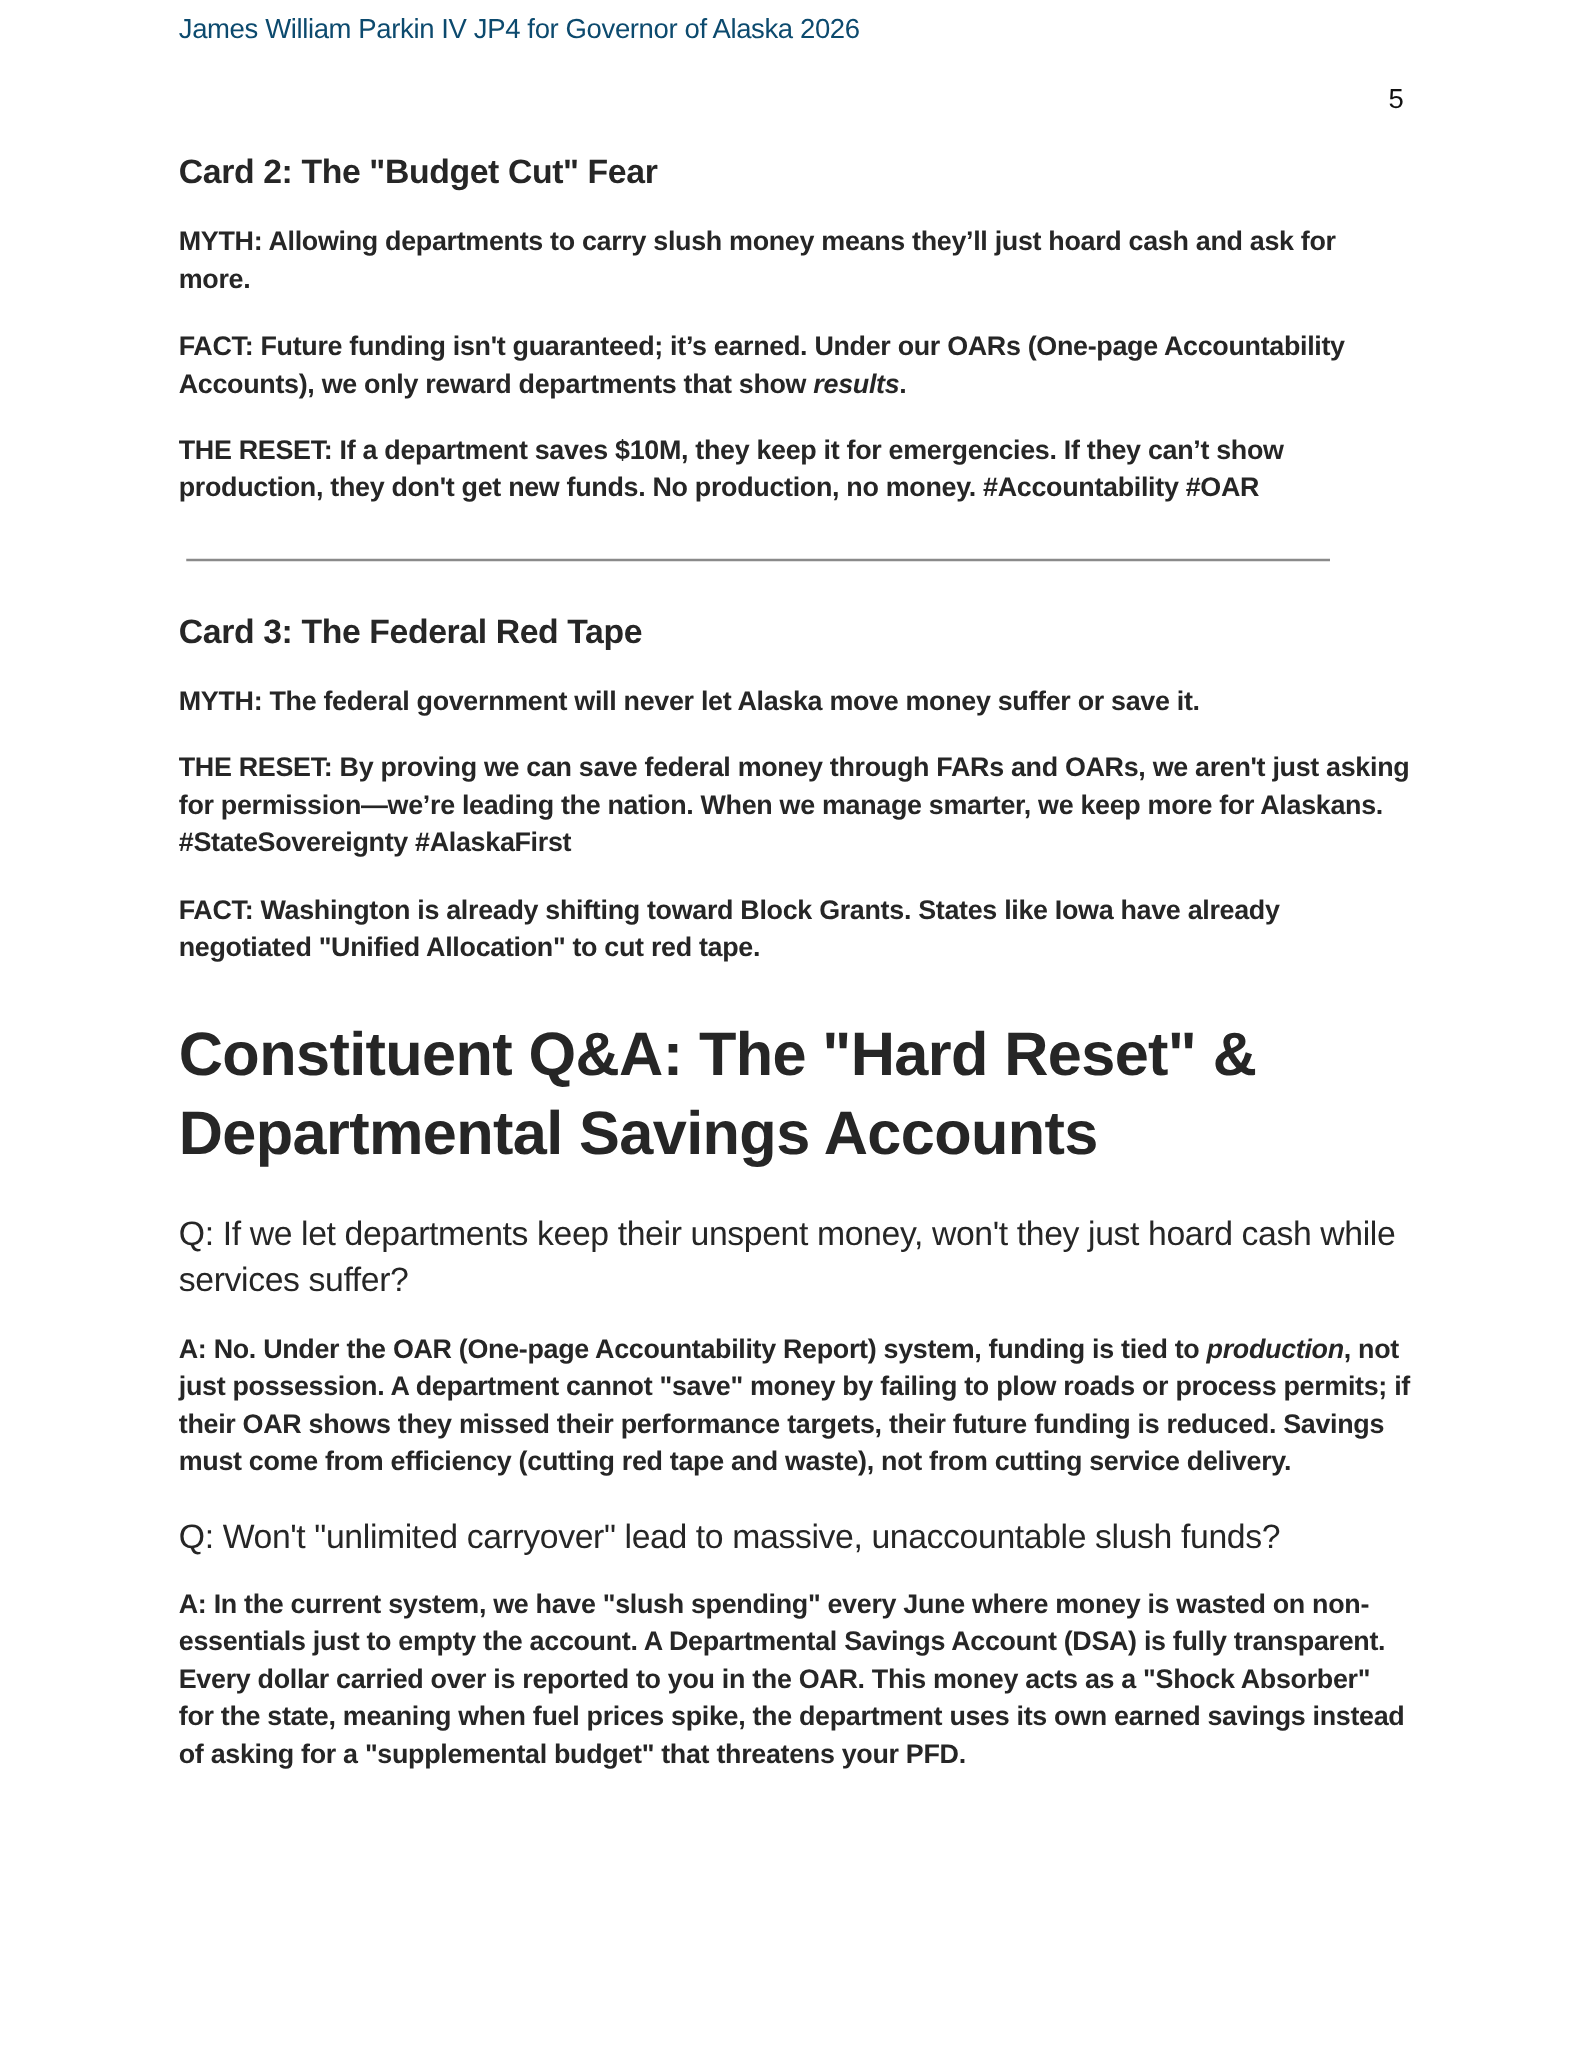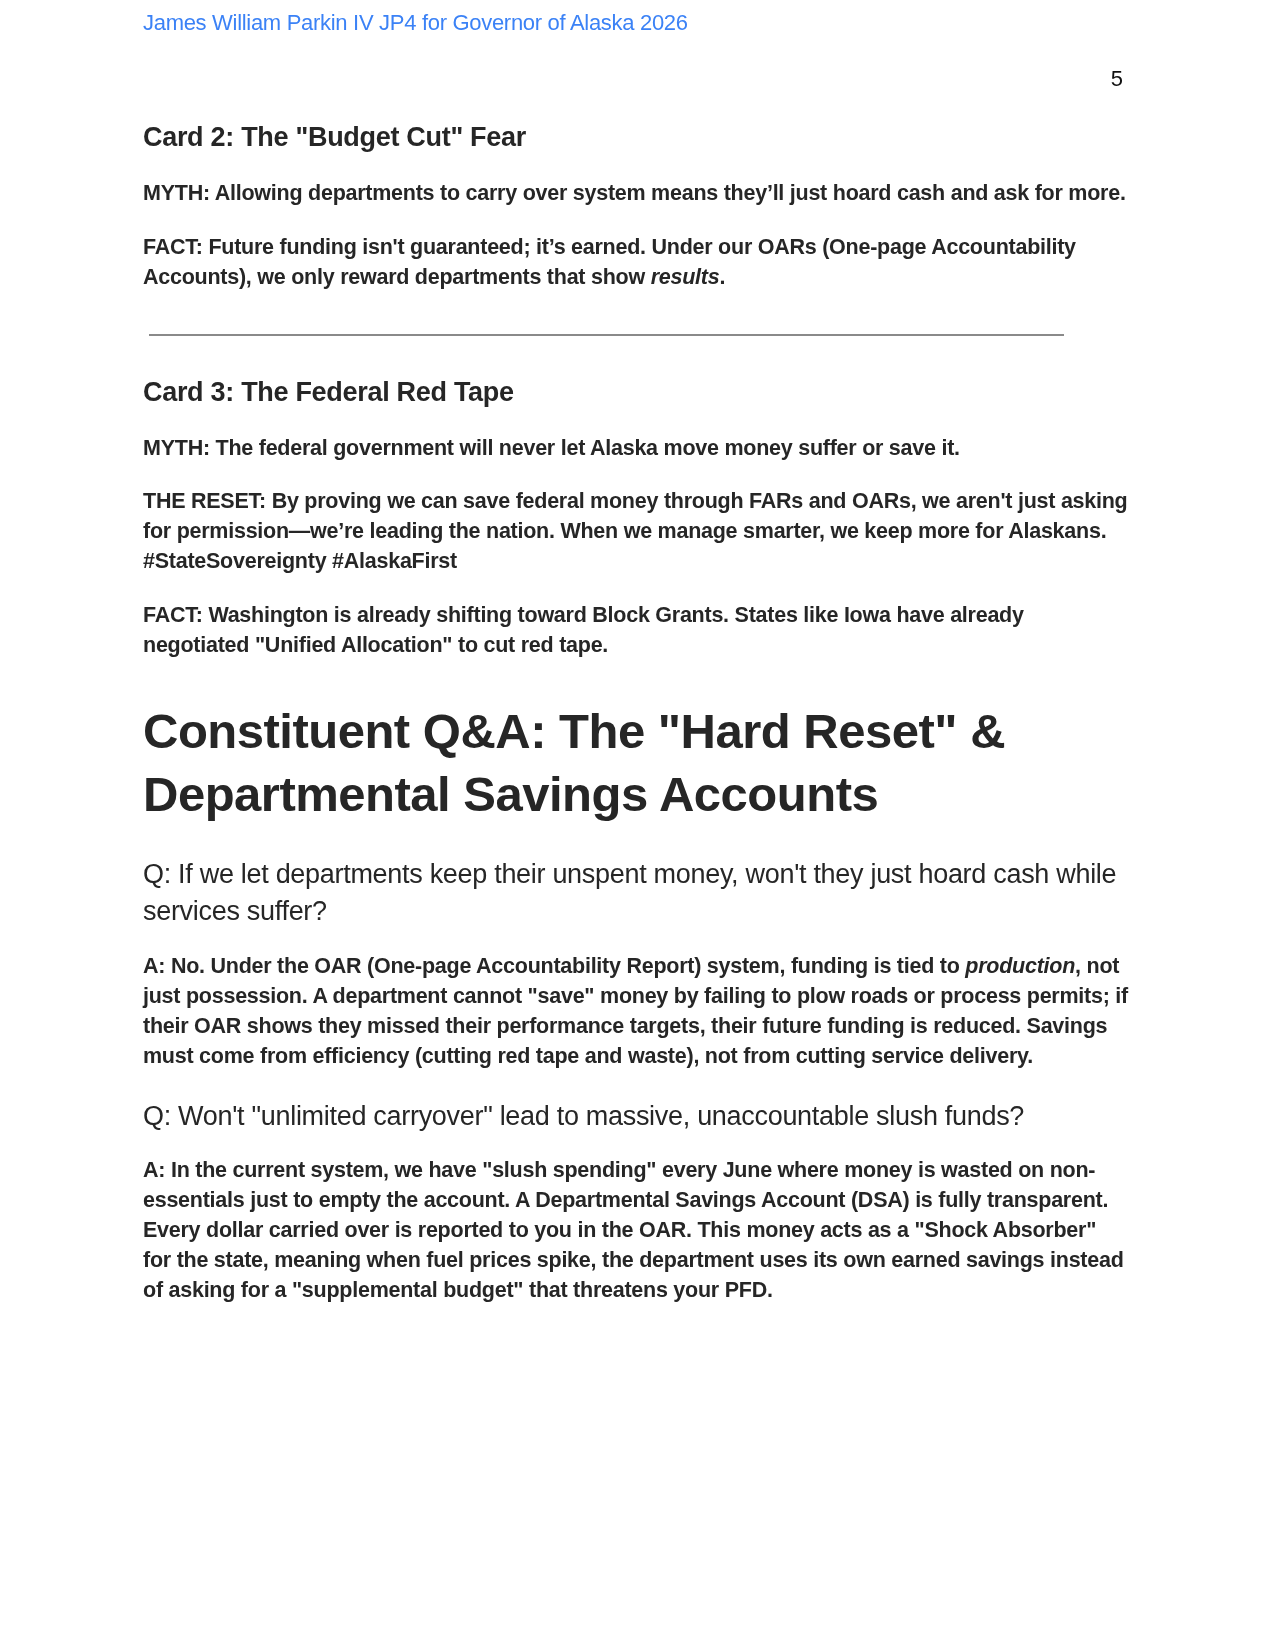--- a/index.html
+++ b/index.html
@@ -2,21 +2,21 @@
 <html><head>
   <meta charset="utf-8">
   <style>
     html, body { margin: 0; padding: 0; background: #ffffff; }
     body {
       width: 1275px; height: 1650px; position: relative; overflow: hidden;
       font-family: "Liberation Sans", sans-serif; color: #262626;
     }
     .header-title {
       position: absolute; left: 143px; top: 10px;
-      font-size: 22px; color: #3b82f6; letter-spacing: -0.3px;
+      font-size: 22px; color: #0c4a6e; letter-spacing: -0.3px;
     }
     .page-number {
       position: absolute; right: 152px; top: 66px;
       font-size: 22px; color: #111;
     }
     .content { position: absolute; left: 143px; top: 118px; width: 985px; }
     .card-title {
       font-size: 27px; font-weight: bold; margin: 0; line-height: 38px;
       letter-spacing: -0.3px;
     }
@@ -41,22 +41,23 @@
 </head>
 <body>
 
 <div class="header-title">James William Parkin IV JP4 for Governor of Alaska 2026</div>
 <div class="page-number">5</div>
 
 <div class="content">
 
   <section>
     <h3 class="card-title">Card 2: The "Budget Cut" Fear</h3>
-    <p class="para" style="margin-top:22px">MYTH: Allowing departments to carry over system means they’ll just hoard cash and ask for more.</p>
+    <p class="para" style="margin-top:22px">MYTH: Allowing departments to carry slush money means they’ll just hoard cash and ask for more.</p>
     <p class="para" style="margin-top:24px"><span>FACT: Future funding isn't guaranteed; it’s earned. Under our OARs (One-page Accountability Accounts), we only reward departments that show </span><em>results</em><span>.</span></p>
+    <p class="para" style="margin-top:23px">THE RESET: If a department saves $10M, they keep it for emergencies. If they can’t show production, they don't get new funds. No production, no money. #Accountability #OAR</p>
   </section>
 
   <hr class="divider" style="margin-top:42px">
 
   <section style="margin-top:37px">
     <h3 class="card-title">Card 3: The Federal Red Tape</h3>
     <p class="para" style="margin-top:22px">MYTH: The federal government will never let Alaska move money suffer or save it.</p>
     <p class="para" style="margin-top:23px">THE RESET: By proving we can save federal money through FARs and OARs, we aren't just asking for permission—we’re leading the nation. When we manage smarter, we keep more for Alaskans. #StateSovereignty #AlaskaFirst</p>
     <p class="para" style="margin-top:24px">FACT: Washington is already shifting toward Block Grants. States like Iowa have already negotiated "Unified Allocation" to cut red tape.</p>
   </section>

